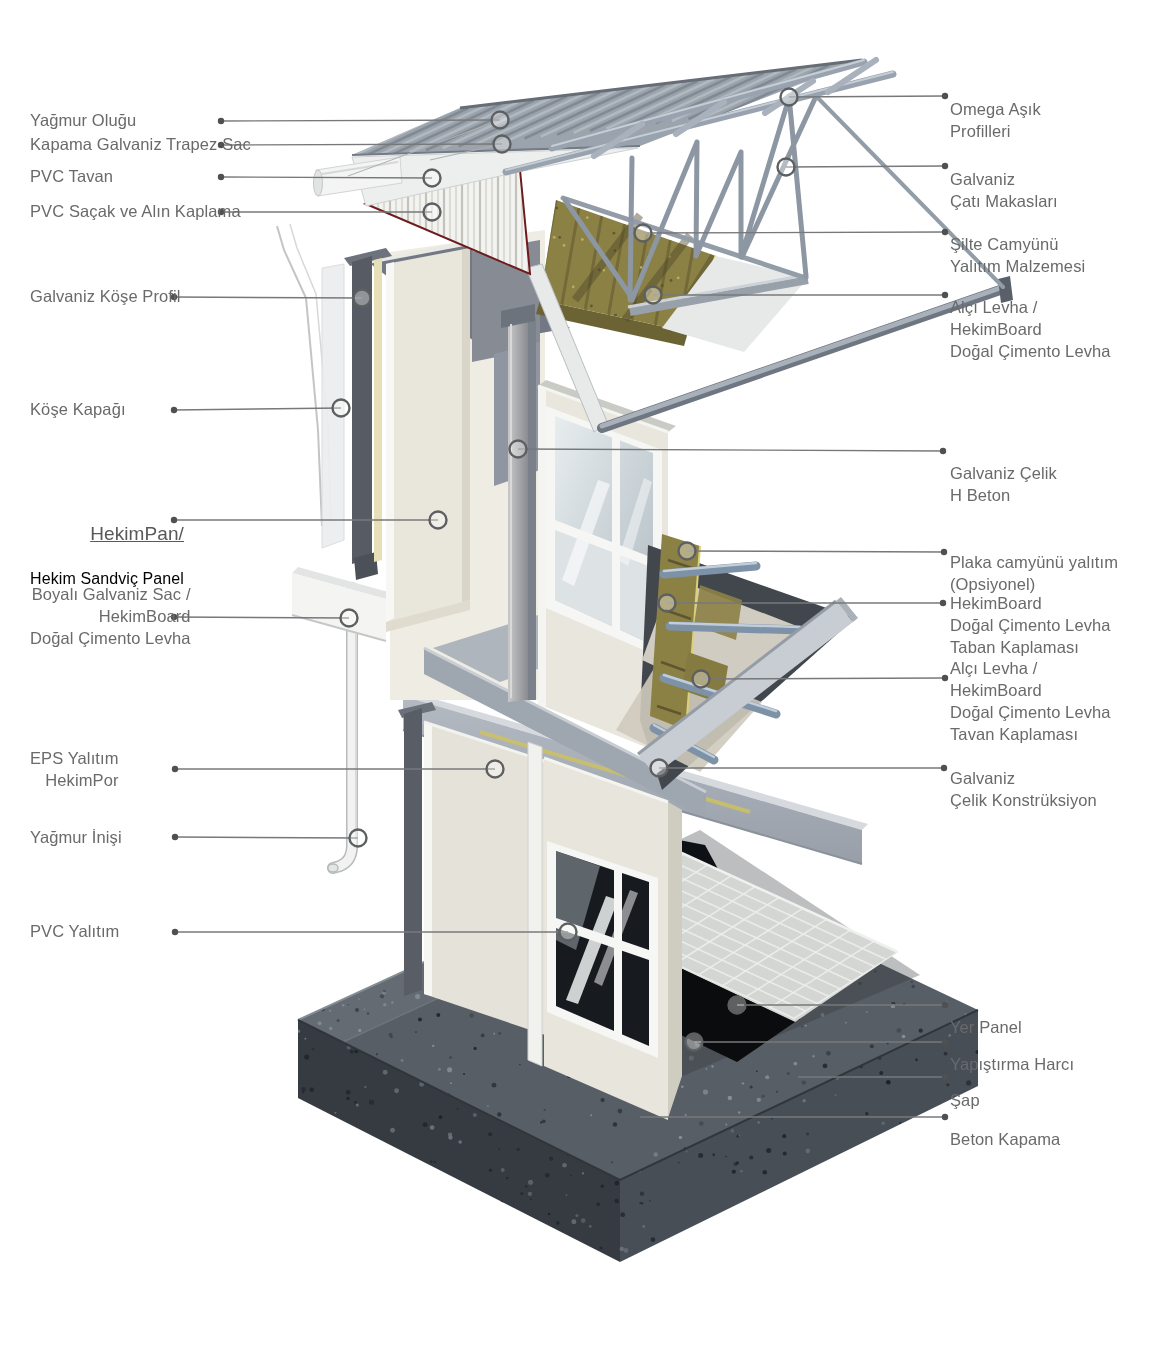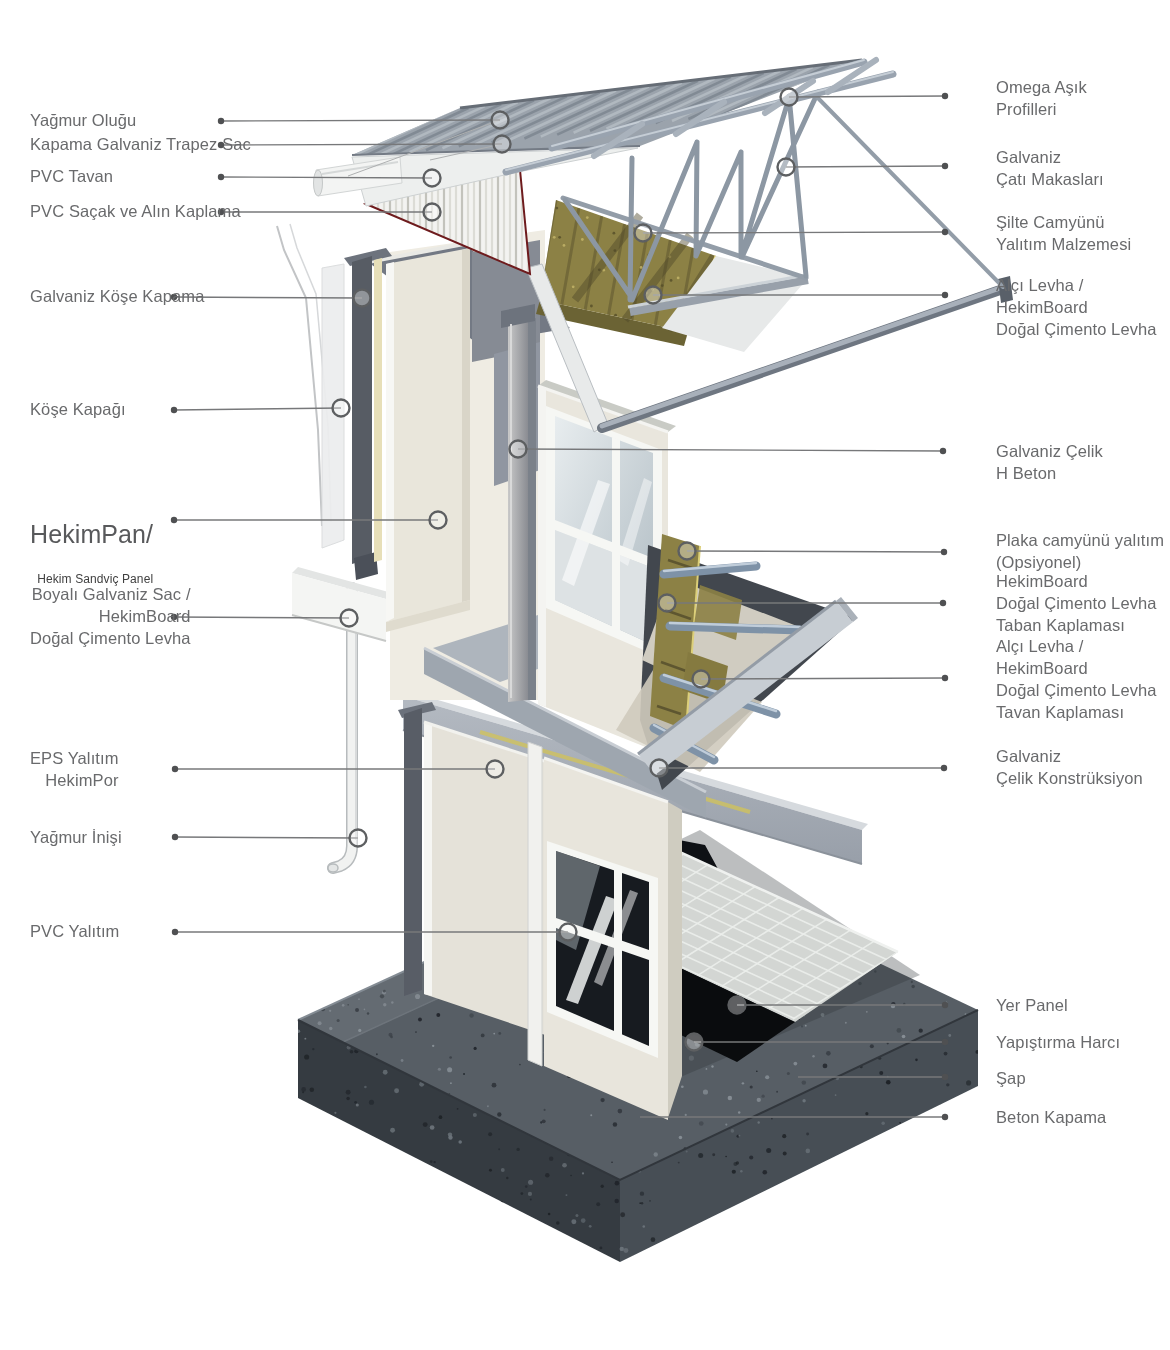--- a/index.html
+++ b/index.html
@@ -1,24 +1,24 @@
 <!DOCTYPE html>
 <html><head>
 <meta charset="utf-8">
 <style>
   html,body{margin:0;padding:0;background:#ffffff;}
   #stage{position:relative;width:1170px;height:1350px;background:#ffffff;overflow:hidden;
          font-family:"Liberation Sans",sans-serif;}
   #art{position:absolute;left:0;top:0;width:1170px;height:1350px;}
   .lbl{position:absolute;font-size:16.5px;line-height:22px;color:#696a6c;
        white-space:pre-line;letter-spacing:.1px;}
-  .lbl.right{left:996px;}
+  .lbl.right{left:950px;margin-top:22px;}
   .lbl.left{left:30px;text-align:right;}
-  .hp-title{font-size:25px;line-height:24px;color:#58595b;}
-  .hp-sub{font-size:12px;line-height:22px;color:#404040;}
+  .hp-title{font-size:19px;line-height:24px;color:#58595b;text-decoration:underline;}
+  .hp-sub{font-size:16px;line-height:22px;color:#000000;}
 </style>
 </head>
 <body>
 
 <div id="stage">
 
 <svg id="art" viewBox="0 0 1170 1350" xmlns="http://www.w3.org/2000/svg">
   <defs>
     <linearGradient id="glassMid" x1="0" y1="0" x2="1" y2="1">
       <stop offset="0" stop-color="#e8edef"></stop>
@@ -1289,21 +1289,21 @@
           <circle cx="945" cy="1117" r="3.2" fill="#4f5052"></circle>
         </g>
       </g>
 </svg>
 
 <div>
   <div class="lbl left" style="top:109px">Yağmur Oluğu</div>
   <div class="lbl left" style="top:133px">Kapama Galvaniz Trapez Sac</div>
   <div class="lbl left" style="top:165px">PVC Tavan</div>
   <div class="lbl left" style="top:200px">PVC Saçak ve Alın Kaplama</div>
-  <div class="lbl left" style="top:285px">Galvaniz Köşe Kapama</div>
+  <div class="lbl left" style="top:285px">Galvaniz Köşe Profil</div>
   <div class="lbl left" style="top:398px">Köşe Kapağı</div>
   <div class="lbl left" style="top:500px">
     <div class="hp-title">HekimPan/</div>
     <div class="hp-sub">Hekim Sandviç Panel</div>
   </div>
   <div class="lbl left" style="top:583px">Boyalı Galvaniz Sac /
 HekimBoard
 Doğal Çimento Levha</div>
   <div class="lbl left" style="top:747px">EPS Yalıtım
 HekimPor</div>

